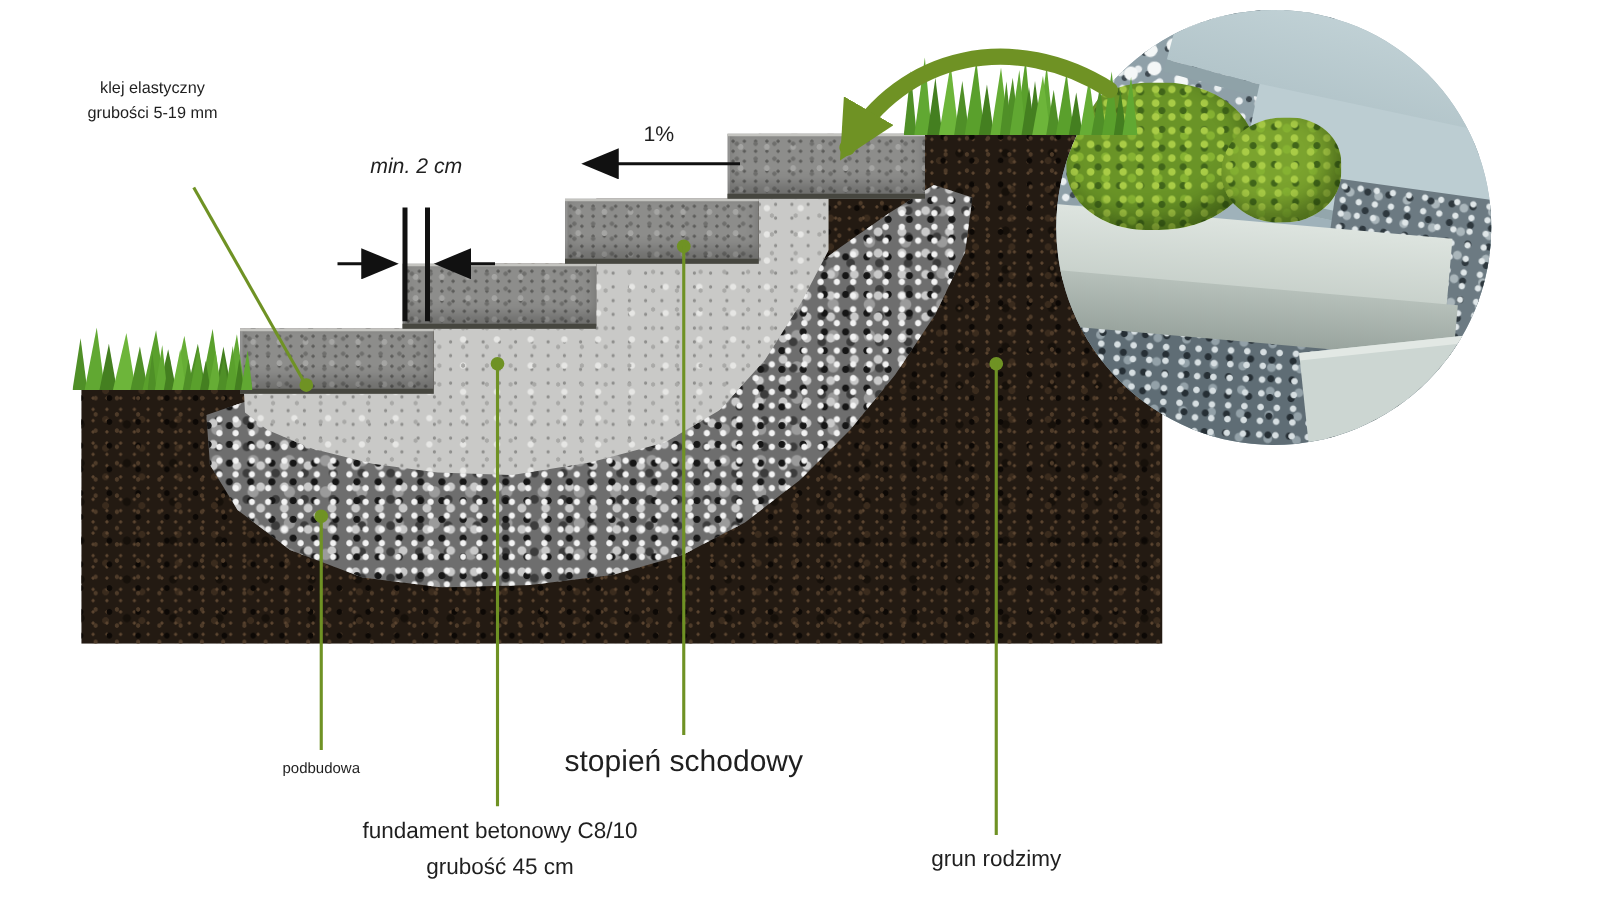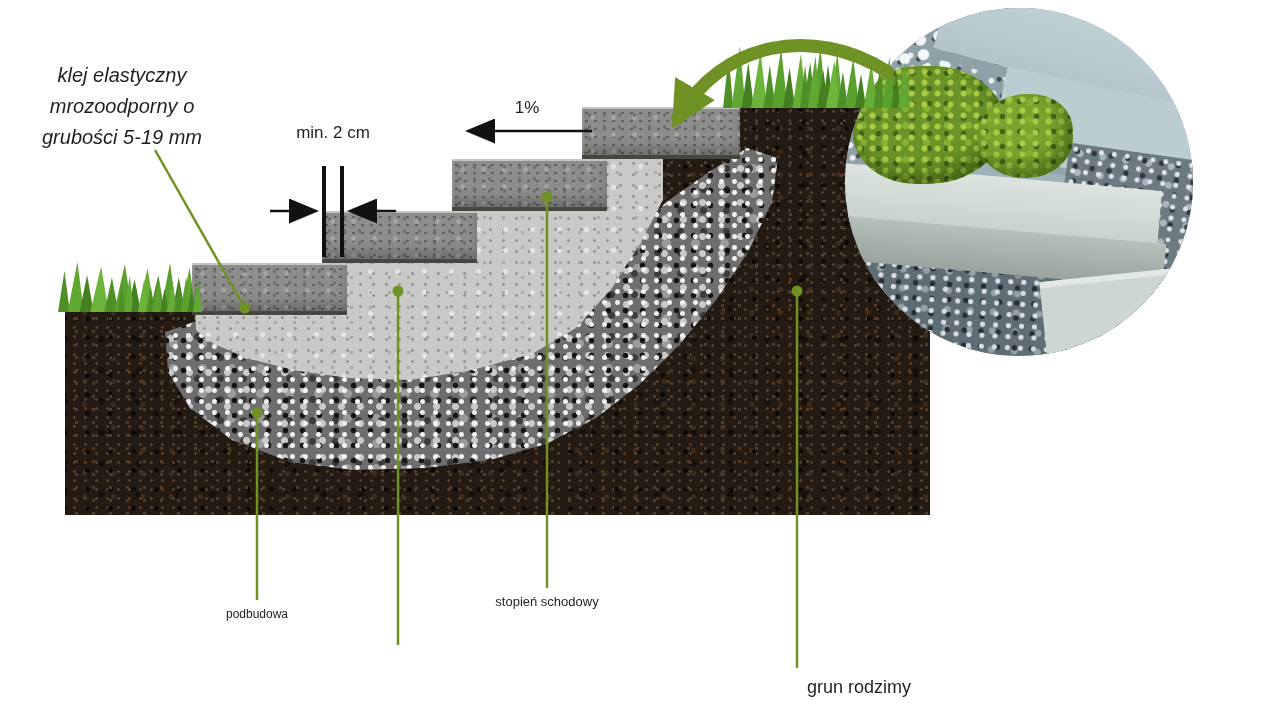--- a/index.html
+++ b/index.html
@@ -72,27 +72,27 @@
   .grass{position:absolute;}
   .grass.g-left{z-index:5;}
   .grass.g-top{z-index:9;}
 
   
   .overlay{position:absolute;inset:0;z-index:6;pointer-events:none;}
   .arrow-svg{position:absolute;inset:0;z-index:10;pointer-events:none;}
 
   
   .lbl{position:absolute;z-index:7;text-align:center;line-height:1.5;font-size:17px;color:#1f1f1f;}
-  .lbl-adhesive{left:26px;top:60px;width:192px;font-size:20px;line-height:1.55;font-style:italic;}
-  .lbl-min-gap{left:263px;top:120px;width:140px;}
+  .lbl-adhesive{left:26px;top:60px;width:192px;font-size:13px;line-height:1.55;}
+  .lbl-min-gap{left:263px;top:120px;width:140px;font-style:italic;}
   .lbl-slope{left:492px;top:95px;width:70px;}
-  .lbl-step{left:443px;top:592px;width:208px;font-size:13px;}
+  .lbl-step{left:443px;top:592px;width:208px;font-size:24px;}
   .lbl-subbase{left:167px;top:605px;width:180px;font-size:12px;}
   .lbl-foundation{left:258px;top:650px;width:284px;font-size:18px;line-height:1.6;}
-  .lbl-native{left:721px;top:674px;width:190px;font-size:18px;text-align:right;}
+  .lbl-native{left:702px;top:674px;width:190px;font-size:18px;}
 
   
   .photo{
     position:absolute;z-index:8;left:845px;top:8px;width:348px;height:348px;
     border-radius:50%;overflow:hidden;background:#9fb2ba;
   }
   .photo>div{position:absolute;}
   .ph-grav-top{
     left:-30px;top:-30px;width:260px;height:170px;transform:rotate(-10deg);
     background-color:#8fa0a8;
@@ -236,27 +236,30 @@
     </g>
 
     <g>
       <circle cx="797" cy="291" r="5.5" fill="#6f9224"></circle>
       <line x1="797" y1="291" x2="797" y2="668" stroke="#6f9224" stroke-width="2.5"></line>
     </g>
   </svg>
 
   <div class="lbl lbl-adhesive">
     <div>klej elastyczny</div>
-    <div>mrozoodporny o</div>
     <div>grubości 5-19 mm</div>
   </div>
   <div class="lbl lbl-min-gap">min. 2 cm</div>
   <div class="lbl lbl-slope">1%</div>
   <div class="lbl lbl-step">stopień schodowy</div>
   <div class="lbl lbl-subbase">podbudowa</div>
+  <div class="lbl lbl-foundation">
+    <div>fundament betonowy C8/10</div>
+    <div>grubość 45 cm</div>
+  </div>
   <div class="lbl lbl-native">grun rodzimy</div>
 
   <div class="photo">
     <div class="ph-grav-top"></div>
     <div class="ph-pebbles"></div>
     <div class="ph-slab-a"></div>
     <div class="ph-slab-b"></div>
     <div class="ph-grav-right"></div>
     <div class="ph-grav-bottom"></div>
     <div class="ph-step-top"></div>

